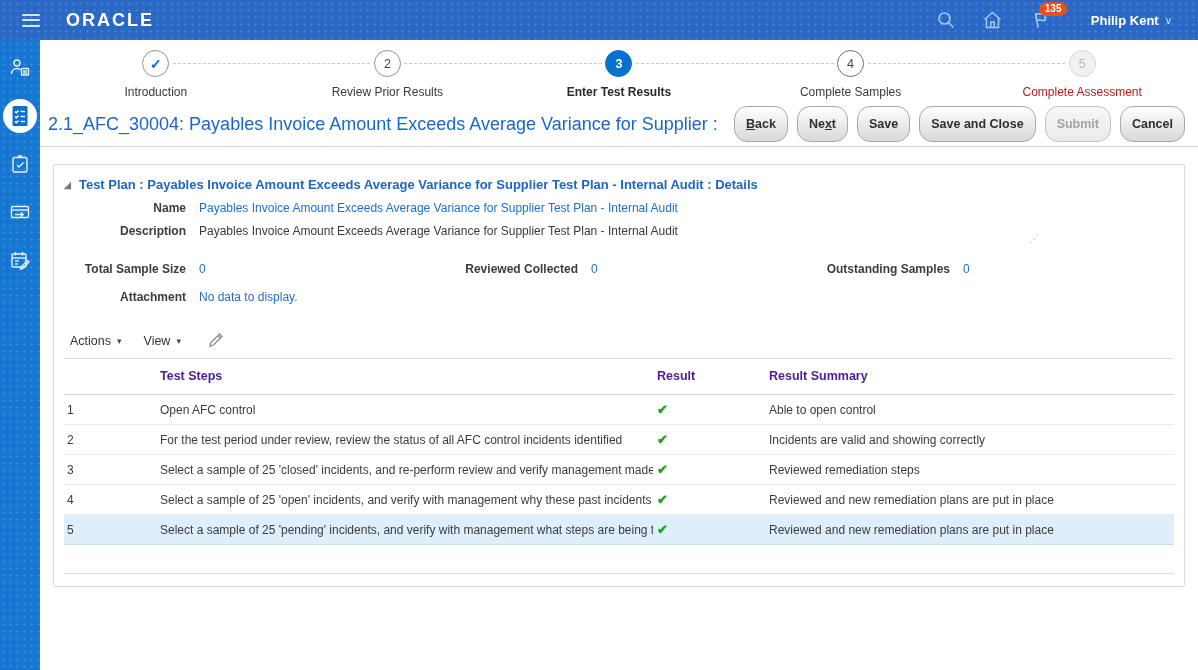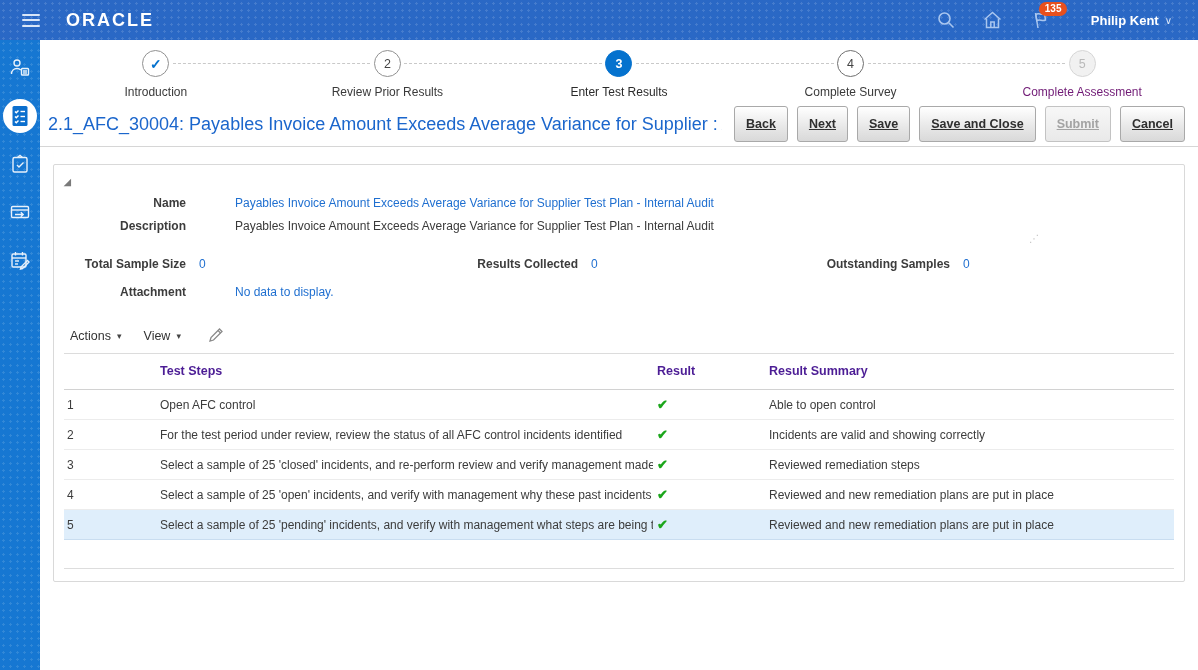--- a/index.html
+++ b/index.html
@@ -44,42 +44,42 @@
   .step:first-child::before { display: none; }
   .step.dashed::before { border-top: 1px dashed #c9c9c9; }
   .circle { width: 27px; height: 27px; border-radius: 50%; background: #fff; border: 1px solid #919191;
     display: flex; align-items: center; justify-content: center; font-size: 12.5px; color: #444;
     z-index: 1; }
   .step.done .circle { color: #0572ce; font-weight: bold; font-size: 14px; }
   .step.current .circle { background: #0572ce; border-color: #0572ce; color: #fff; font-weight: bold; }
   .step.future .circle { border-color: #6f6f6f; }
   .step.disabled .circle { background: #f1f1f1; border-color: #d6d6d6; color: #b9b9b9; }
   .step-label { margin-top: 8px; font-size: 12px; color: #3a3a3a; }
-  .step.current .step-label { font-weight: normal; color: #2b2b2b; }
-  .step.disabled .step-label { color: #701a75; }
+  .step.current .step-label { font-weight: bold; color: #2b2b2b; }
+  .step.disabled .step-label { color: #b91c1c; }
 
   
   .title-row { display: flex; align-items: center; padding: 0 13px 0 8px; height: 45px;
     border-bottom: 1px solid #d6d6d6; }
   .page-title { flex: 1; font-size: 18px; color: #1b66cc; white-space: nowrap; overflow: hidden; }
   .btns { display: flex; gap: 9px; margin-left: 12px; }
   .btn { font-family: "Liberation Sans", sans-serif; font-size: 12.5px; font-weight: bold; color: #2f2f2f;
     background: linear-gradient(#ffffff, #e7e7e7 60%, #d9d9d9); border: 1px solid #a9a9a9;
-    border-radius: 3px; padding: 10px 11px; cursor: pointer; white-space: nowrap; text-decoration: underline; }
+    border-radius: 13px; padding: 10px 11px; cursor: pointer; white-space: nowrap; }
   .btn.disabled { color: #a3a3a3; background: linear-gradient(#f7f7f7, #e9e9e9); border-color: #c3c3c3; cursor: default; }
 
   
   .panel { margin: 17px 13px 0 13px; border: 1px solid #d9d9d9; border-radius: 2px;
     padding: 12px 10px 12px 10px; position: relative; }
   .resize-handle { position: absolute; right: 145px; top: 68px; color: #c2c2c2; font-size: 10px; }
 
   .section-title { font-size: 13px; font-weight: bold; color: #1a66c9; display: flex; align-items: center; gap: 8px; }
   .disclosure { color: #7a7a7a; font-size: 9px; cursor: pointer; }
 
-  .form-row { display: flex; margin-top: 9px; font-size: 12px; gap: 36px; }
+  .form-row { display: flex; margin-top: 9px; font-size: 12px; }
   .form-label { width: 122px; text-align: right; font-weight: bold; color: #3c3c3c; flex-shrink: 0; }
   .form-value { margin-left: 13px; color: #3a3a3a; }
   .link { color: #1f6fd0; cursor: pointer; }
 
   .stats-row { display: grid; grid-template-columns: 330px 372px auto; margin-top: 24px; font-size: 12px; }
   .stat { display: flex; }
   .stat .form-label { width: 122px; }
   .stat.wide .form-label { width: 184px; }
 
   
@@ -210,21 +210,21 @@
     <div class="step dashed">
       <div class="circle">2</div>
       <div class="step-label">Review Prior Results</div>
     </div>
     <div class="step current dashed">
       <div class="circle">3</div>
       <div class="step-label">Enter Test Results</div>
     </div>
     <div class="step future dashed">
       <div class="circle">4</div>
-      <div class="step-label">Complete Survey</div>
+      <div class="step-label">Complete Samples</div>
     </div>
     <div class="step disabled dashed">
       <div class="circle">5</div>
       <div class="step-label">Complete Assessment</div>
     </div>
   </div>
 
   <div class="title-row">
     <div class="page-title">2.1_AFC_30004: Payables Invoice Amount Exceeds Average Variance for Supplier : Audit Test : Enter Test Res...</div>
     <div class="btns">
@@ -235,38 +235,39 @@
       <button class="btn disabled">Submit</button>
       <button class="btn">Cancel</button>
     </div>
   </div>
 
   <div class="panel">
     <span class="resize-handle">⋰</span>
 
     <div class="section-title">
       <span class="disclosure">◢</span>
+      <span>Test Plan : Payables Invoice Amount Exceeds Average Variance for Supplier Test Plan - Internal Audit : Details</span>
     </div>
 
     <div class="form-row">
       <span class="form-label">Name</span>
       <span class="form-value link">Payables Invoice Amount Exceeds Average Variance for Supplier Test Plan - Internal Audit</span>
     </div>
     <div class="form-row">
       <span class="form-label">Description</span>
       <span class="form-value">Payables Invoice Amount Exceeds Average Variance for Supplier Test Plan - Internal Audit</span>
     </div>
 
     <div class="stats-row">
       <div class="stat">
         <span class="form-label">Total Sample Size</span>
         <span class="form-value link">0</span>
       </div>
       <div class="stat wide">
-        <span class="form-label">Results Collected</span>
+        <span class="form-label">Reviewed Collected</span>
         <span class="form-value link">0</span>
       </div>
       <div class="stat wide">
         <span class="form-label">Outstanding Samples</span>
         <span class="form-value link">0</span>
       </div>
     </div>
 
     <div class="form-row" style="margin-top:14px;">
       <span class="form-label">Attachment</span>

